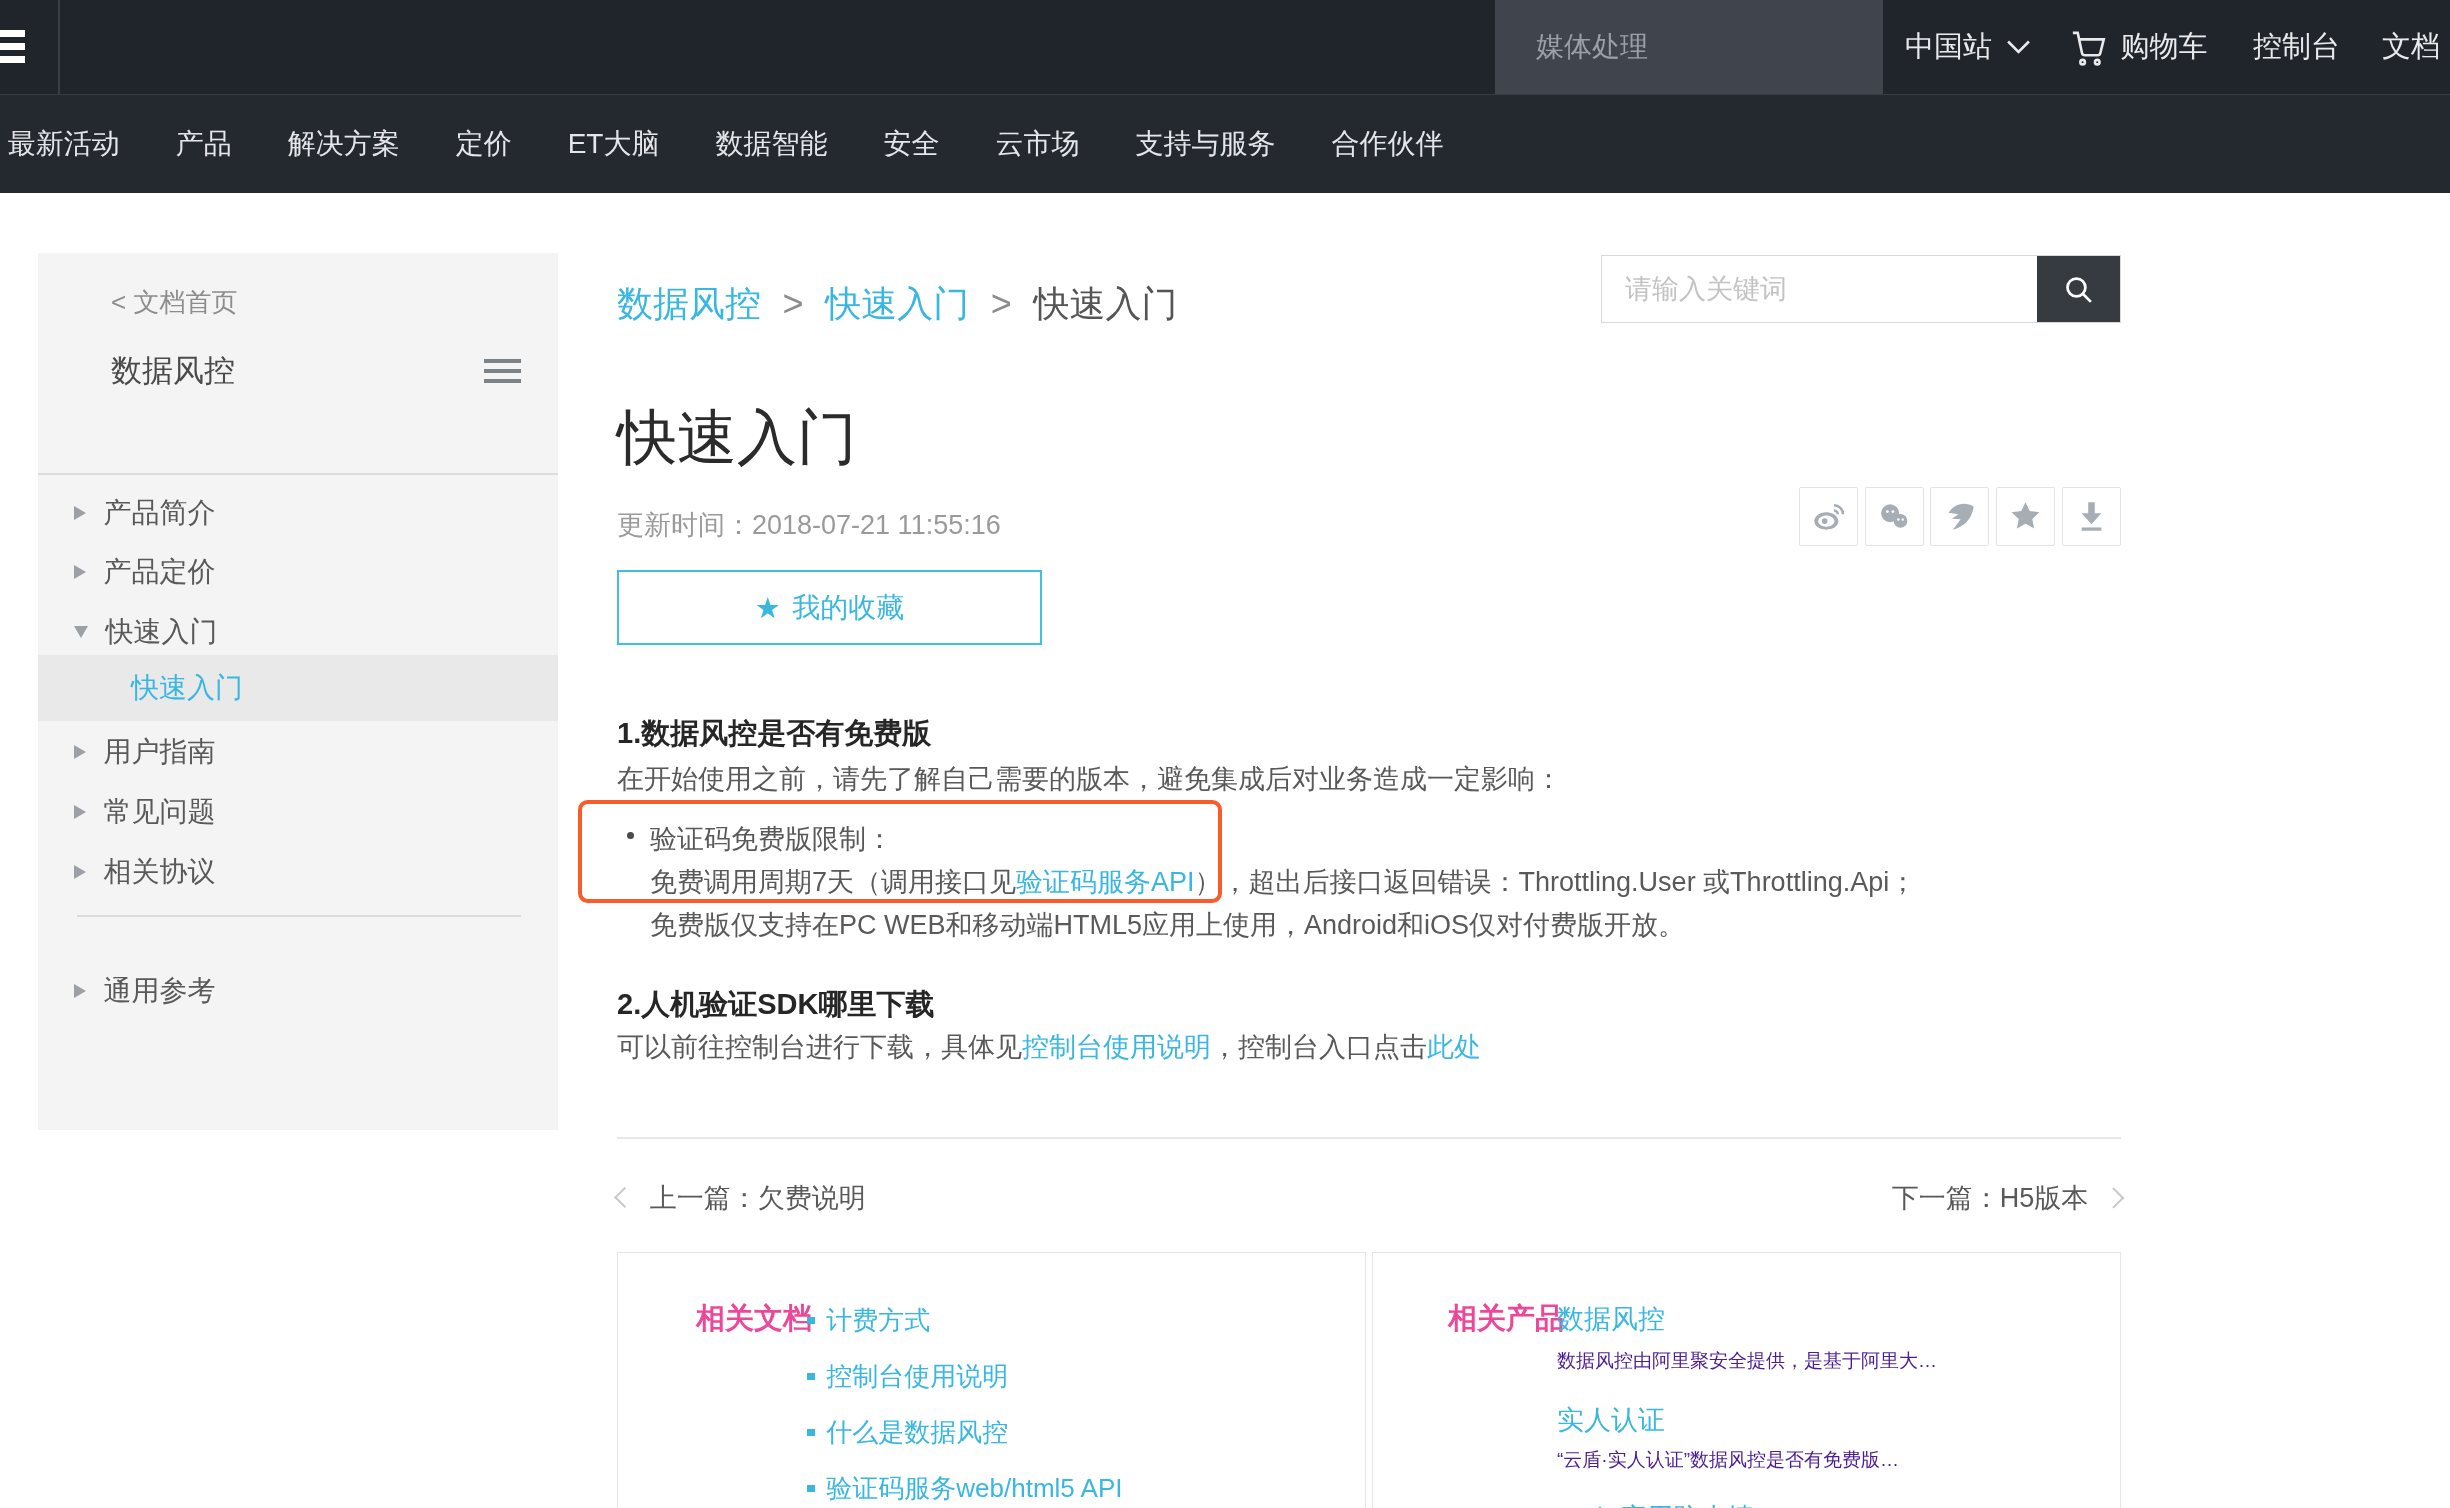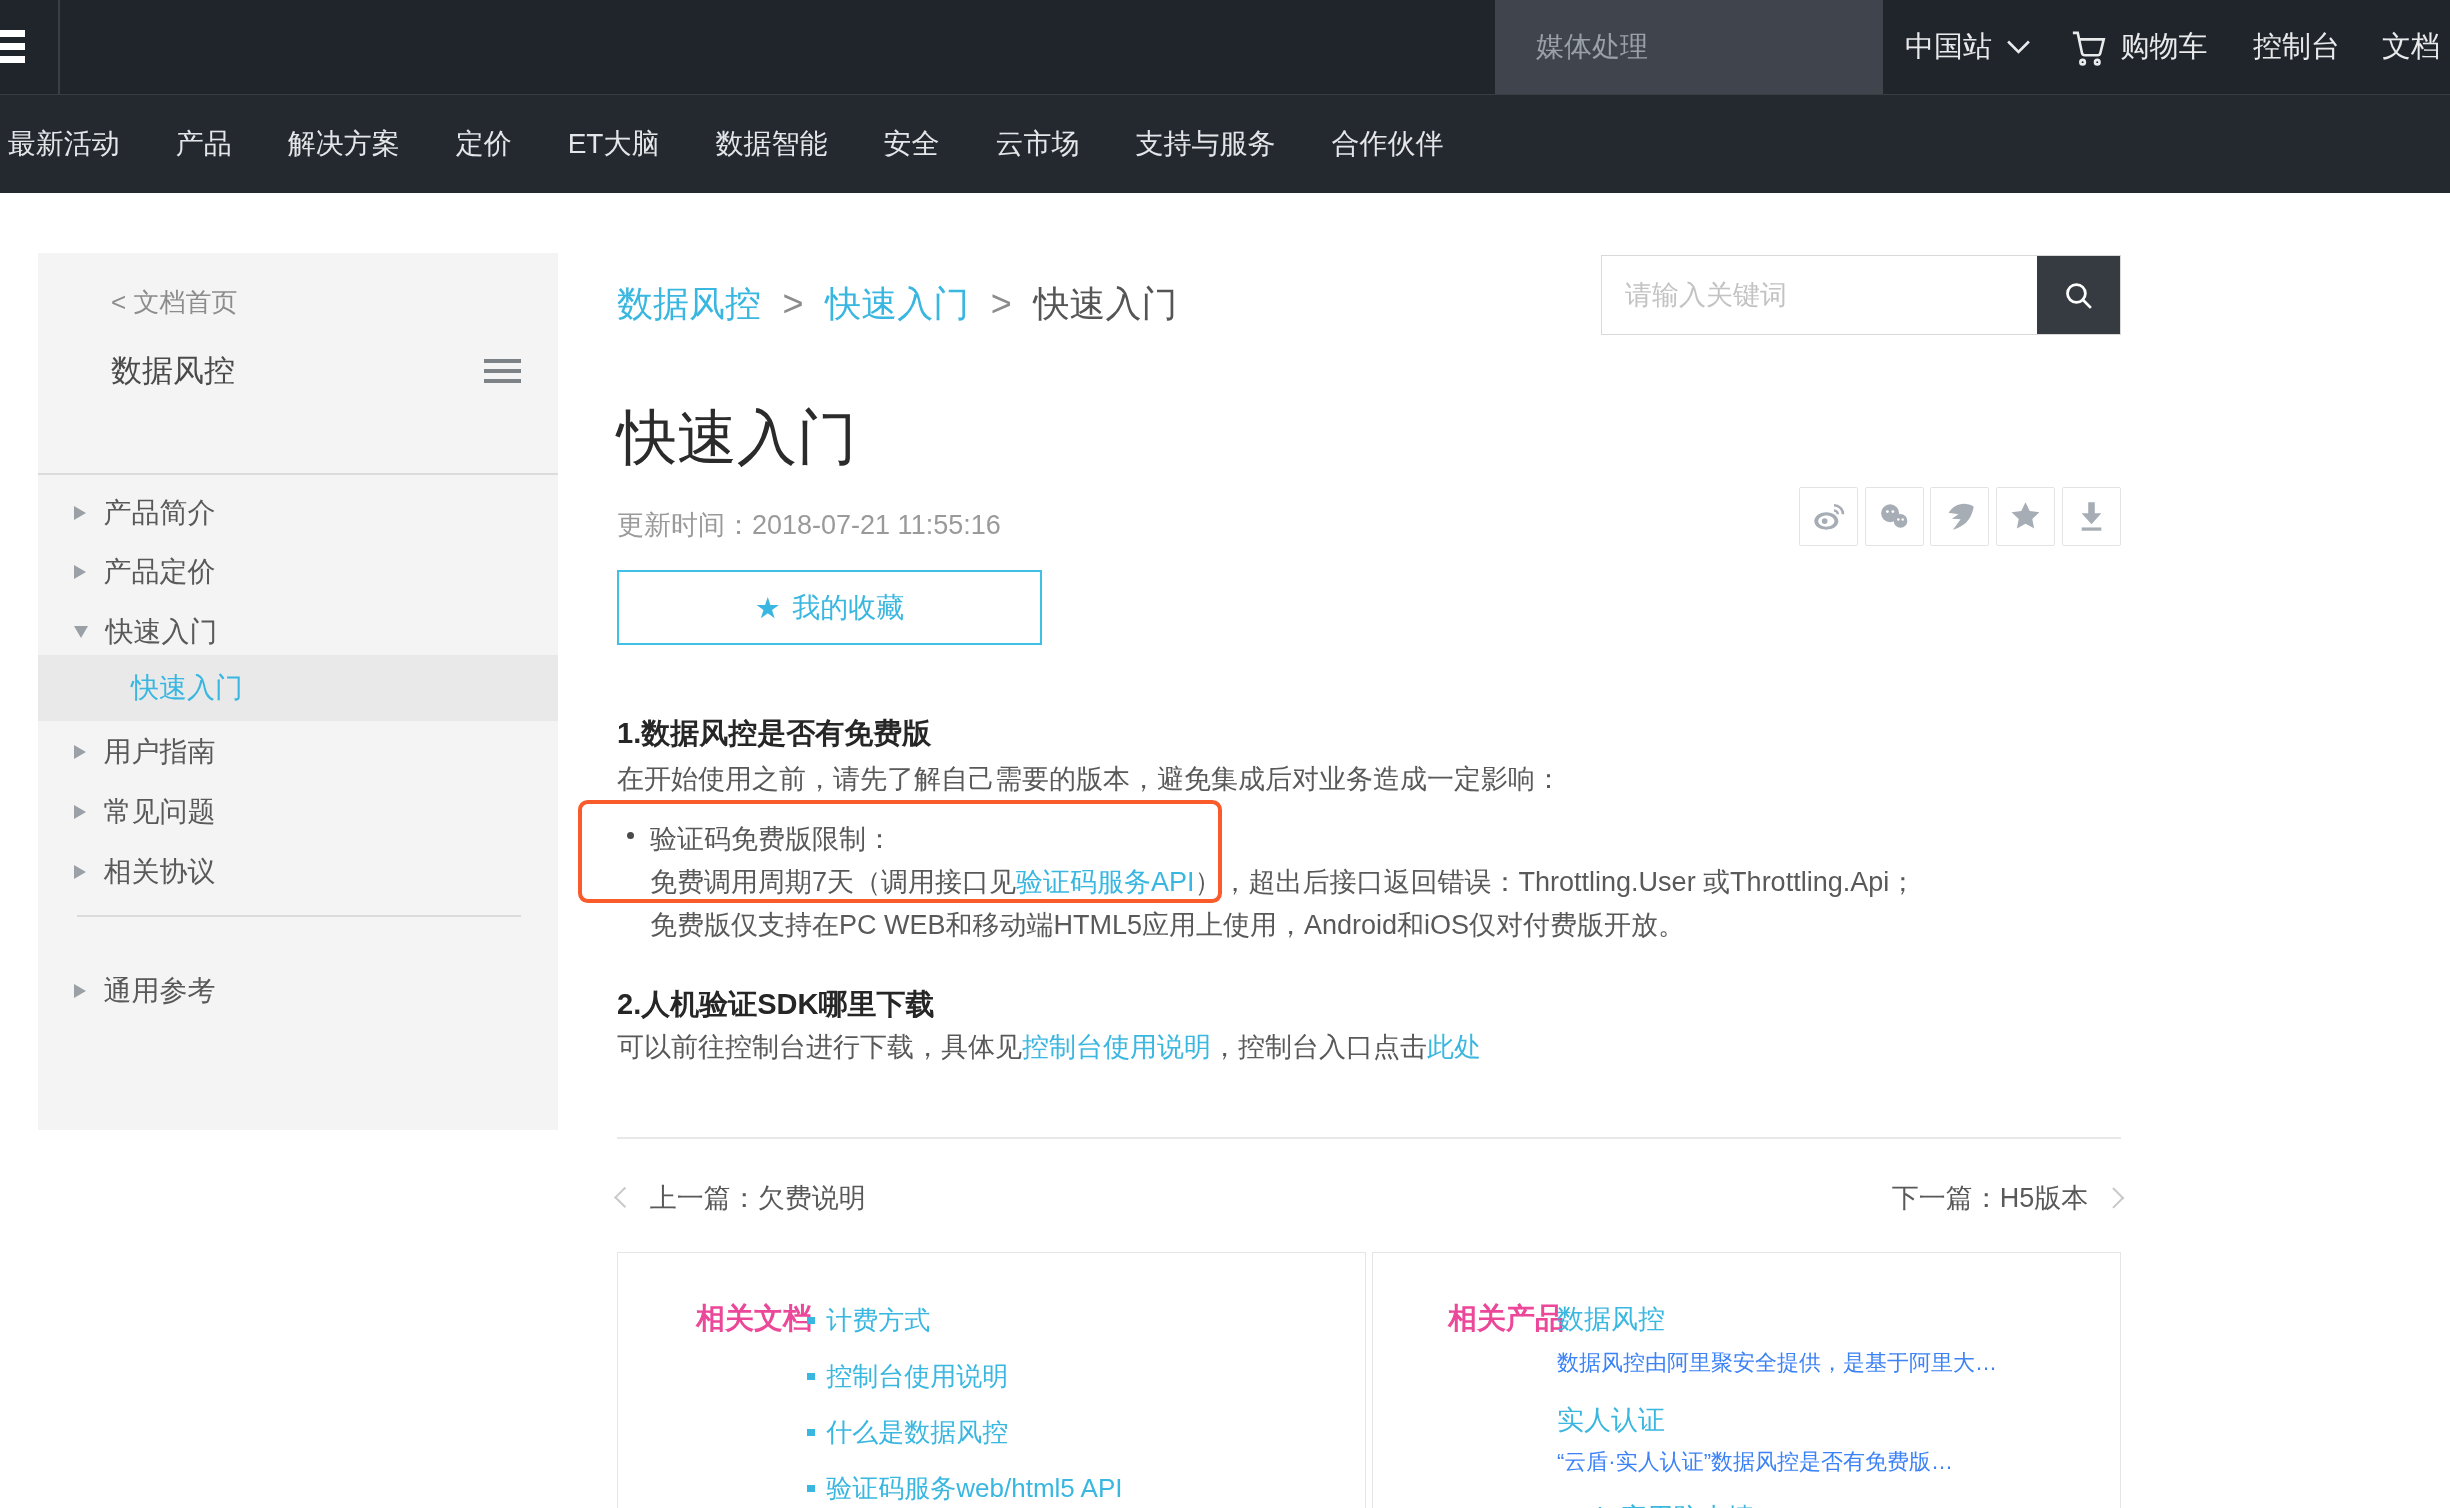--- a/index.html
+++ b/index.html
@@ -63,21 +63,21 @@
 
   
   .content { position:absolute; left:617px; top:0; width:1504px; height:1315px; }
   .abs { position:absolute; }
 
   .breadcrumb { left:0; top:87px; font-size:36px; color:#8c8c8c;text-align:right; }
   .breadcrumb a { color:var(--accent,#3ab7e0); text-decoration:none; cursor:pointer; }
   .breadcrumb .sep { margin:0 11.6px; color:#8c8c8c; }
   .breadcrumb .cur { color:#555; }
 
-  .doc-search { right:0; top:62px; width:520px; height:80px; background:#fff;
+  .doc-search { right:0; top:62px; width:520px; height:68px; background:#fff;
                 border:1.9px solid #d9d9d9; display:flex; }
   .doc-search input { flex:1; border:none; outline:none; font-size:27px; color:#333;
                       padding:0 23px; font-family:inherit; }
   .doc-search input::placeholder { color:#c3c3c3; }
   .doc-search button { width:83px; height:100%; border:none; background:var(--dark-button,#363b42);
                        display:flex; align-items:center; justify-content:center; cursor:pointer; }
 
   .h1 { left:0; top:205px; font-size:60px; font-weight:500; color:#2b2b2b; }
   .updated { left:0; top:314px; font-size:27px; color:#9a9a9a; }
   .fav-btn { left:0; top:377px; width:425px; height:75px; background:#fff;
@@ -115,21 +115,21 @@
   .rel-left { left:0; width:749px; }
   .rel-right { left:755px; width:749px; }
   .rel-title { position:absolute; font-size:29px; font-weight:bold; color:#ec4899; }
   .rel-left .rel-title { left:78px; top:46px; }
   .rel-right .rel-title { left:75px; top:46px; }
   .rel-link-row { position:absolute; left:189px; display:flex; align-items:center; cursor:pointer; }
   .sq { width:7.7px; height:7.7px; background:var(--accent,#3ab7e0); margin-right:11.6px; }
   .rel-link { font-size:26px; color:var(--accent,#3ab7e0); text-decoration:none; }
   .rp-link { position:absolute; left:184px; font-size:27px; color:var(--accent,#3ab7e0);
              text-decoration:none; cursor:pointer; }
-  .rp-desc { position:absolute; left:184px; font-size:22px; color:#3b82f6; white-space:nowrap; }
+  .rp-desc { position:absolute; left:184px; font-size:19px; color:#4c1d95; white-space:nowrap; }
 
   svg { display:block; }
 </style>
 </head>
 <body>
 
 <header class="topbar">
   <div class="hamburger">
       <span></span>
       <span></span>

